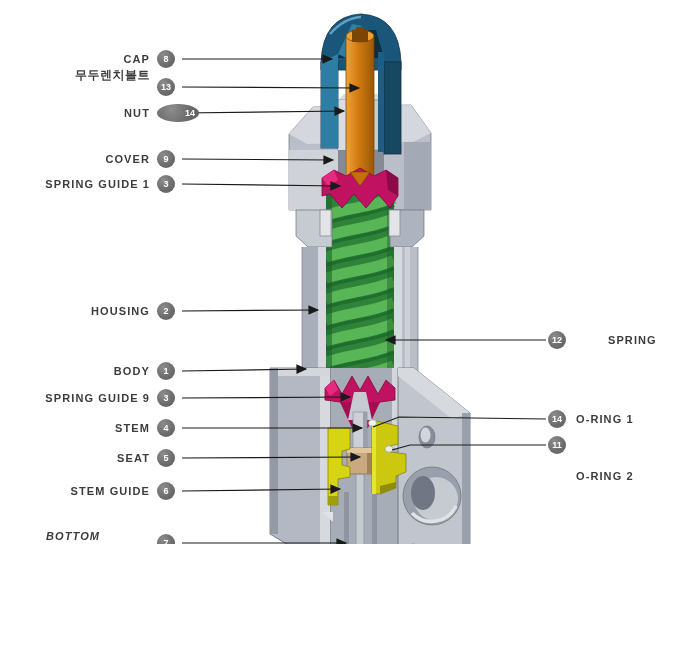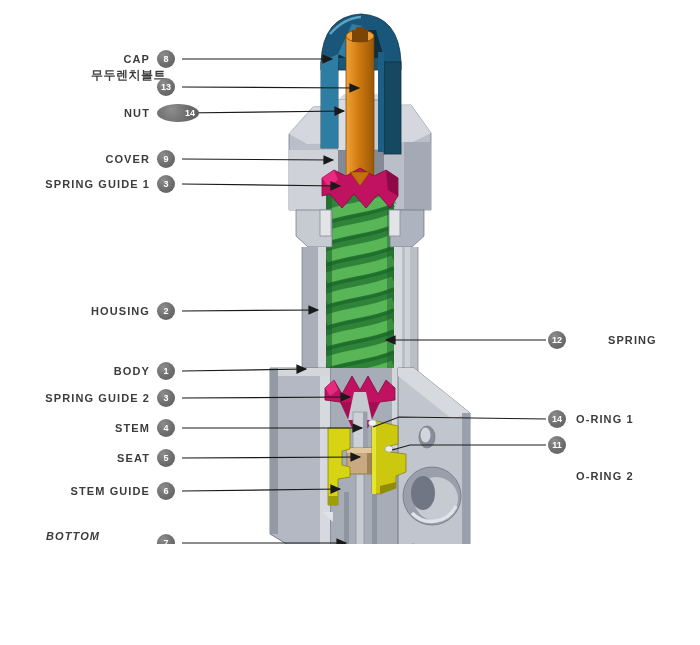--- a/index.html
+++ b/index.html
@@ -218,33 +218,33 @@
         <polyline points="182,543 346,543" marker-end="url(#ah)"></polyline>
         <polyline points="546,340 386,340" marker-end="url(#ah)"></polyline>
         <polyline points="546,419 399,417 373,427"></polyline>
         <polyline points="546,445 410,445 392,450"></polyline>
       </g>
   </svg>
 
   <div id="labels">
       <div class="lbl left" style="left: 0px; top: 53px;">CAP</div>
       <div class="badge" style="left: 157px; top: 50px;">8</div>
-      <div class="lbl left kr" style="left: 0px; top: 69px; padding-left: 16px;">무두렌치볼트</div>
+      <div class="lbl left kr" style="left: 0px; top: 69px;">무두렌치볼트</div>
       <div class="badge" style="left: 157px; top: 78px;">13</div>
       <div class="lbl left" style="left: 0px; top: 107px;">NUT</div>
       <div class="badge" style="left: 157px; top: 104px; padding-left: 24px;">14</div>
       <div class="lbl left" style="left: 0px; top: 153px;">COVER</div>
       <div class="badge" style="left: 157px; top: 150px;">9</div>
       <div class="lbl left" style="left: 0px; top: 178px;">SPRING GUIDE 1</div>
       <div class="badge" style="left: 157px; top: 175px;">3</div>
       <div class="lbl left" style="left: 0px; top: 305px;">HOUSING</div>
       <div class="badge" style="left: 157px; top: 302px;">2</div>
       <div class="lbl left" style="left: 0px; top: 365px;">BODY</div>
       <div class="badge" style="left: 157px; top: 362px;">1</div>
-      <div class="lbl left" style="left: 0px; top: 392px;">SPRING GUIDE 2</div>
+      <div class="lbl left" style="left: 0px; top: 392px;">SPRING GUIDE 9</div>
       <div class="badge" style="left: 157px; top: 389px;">3</div>
       <div class="lbl left" style="left: 0px; top: 422px;">STEM</div>
       <div class="badge" style="left: 157px; top: 419px;">4</div>
       <div class="lbl left" style="left: 0px; top: 452px;">SEAT</div>
       <div class="badge" style="left: 157px; top: 449px;">5</div>
       <div class="lbl left" style="left: 0px; top: 485px;">STEM GUIDE</div>
       <div class="badge" style="left: 157px; top: 482px;">6</div>
       <div class="lbl left two" style="left: 46px; top: 530px;">BOTTOM CONNECTOR</div>
       <div class="badge" style="left: 157px; top: 534px;">7</div>
       <div class="lbl right" style="left: 608px; top: 334px;">SPRING</div>

